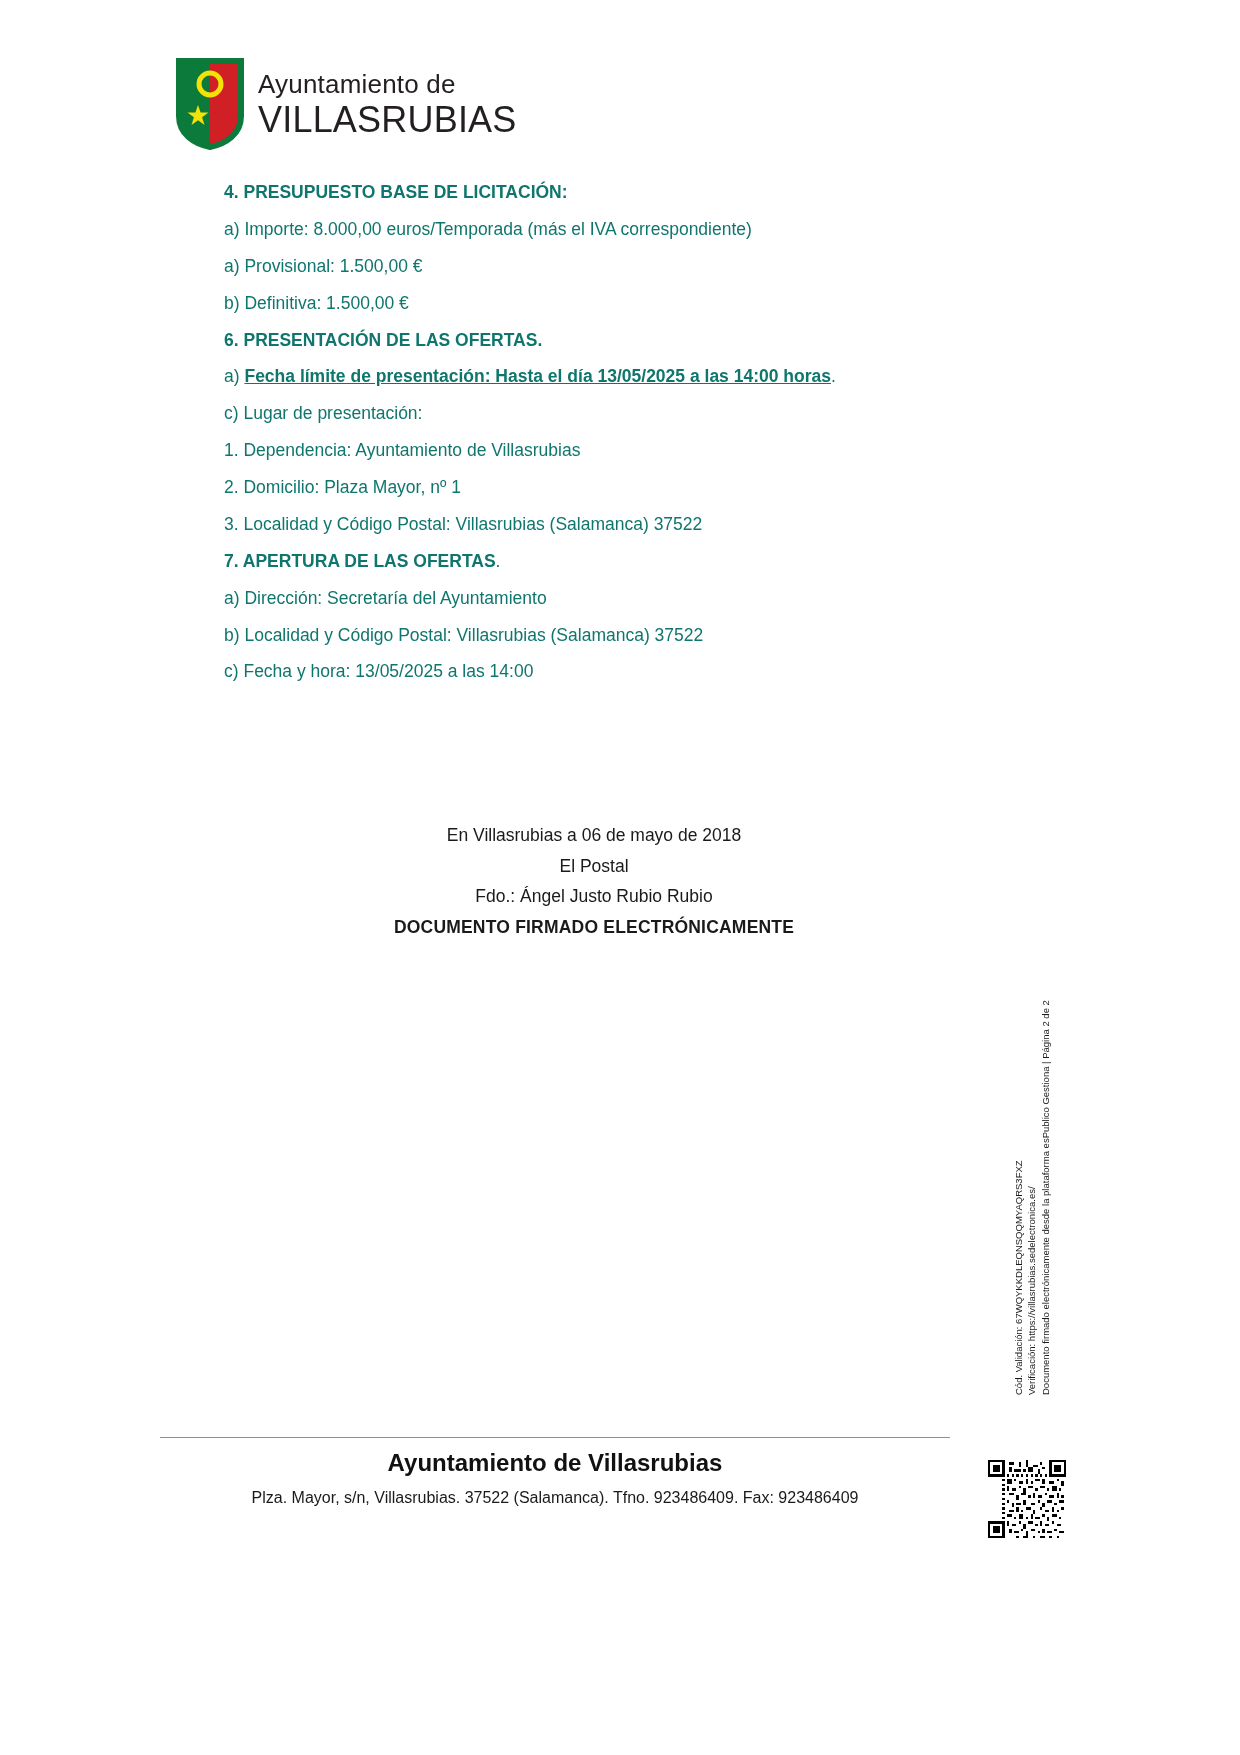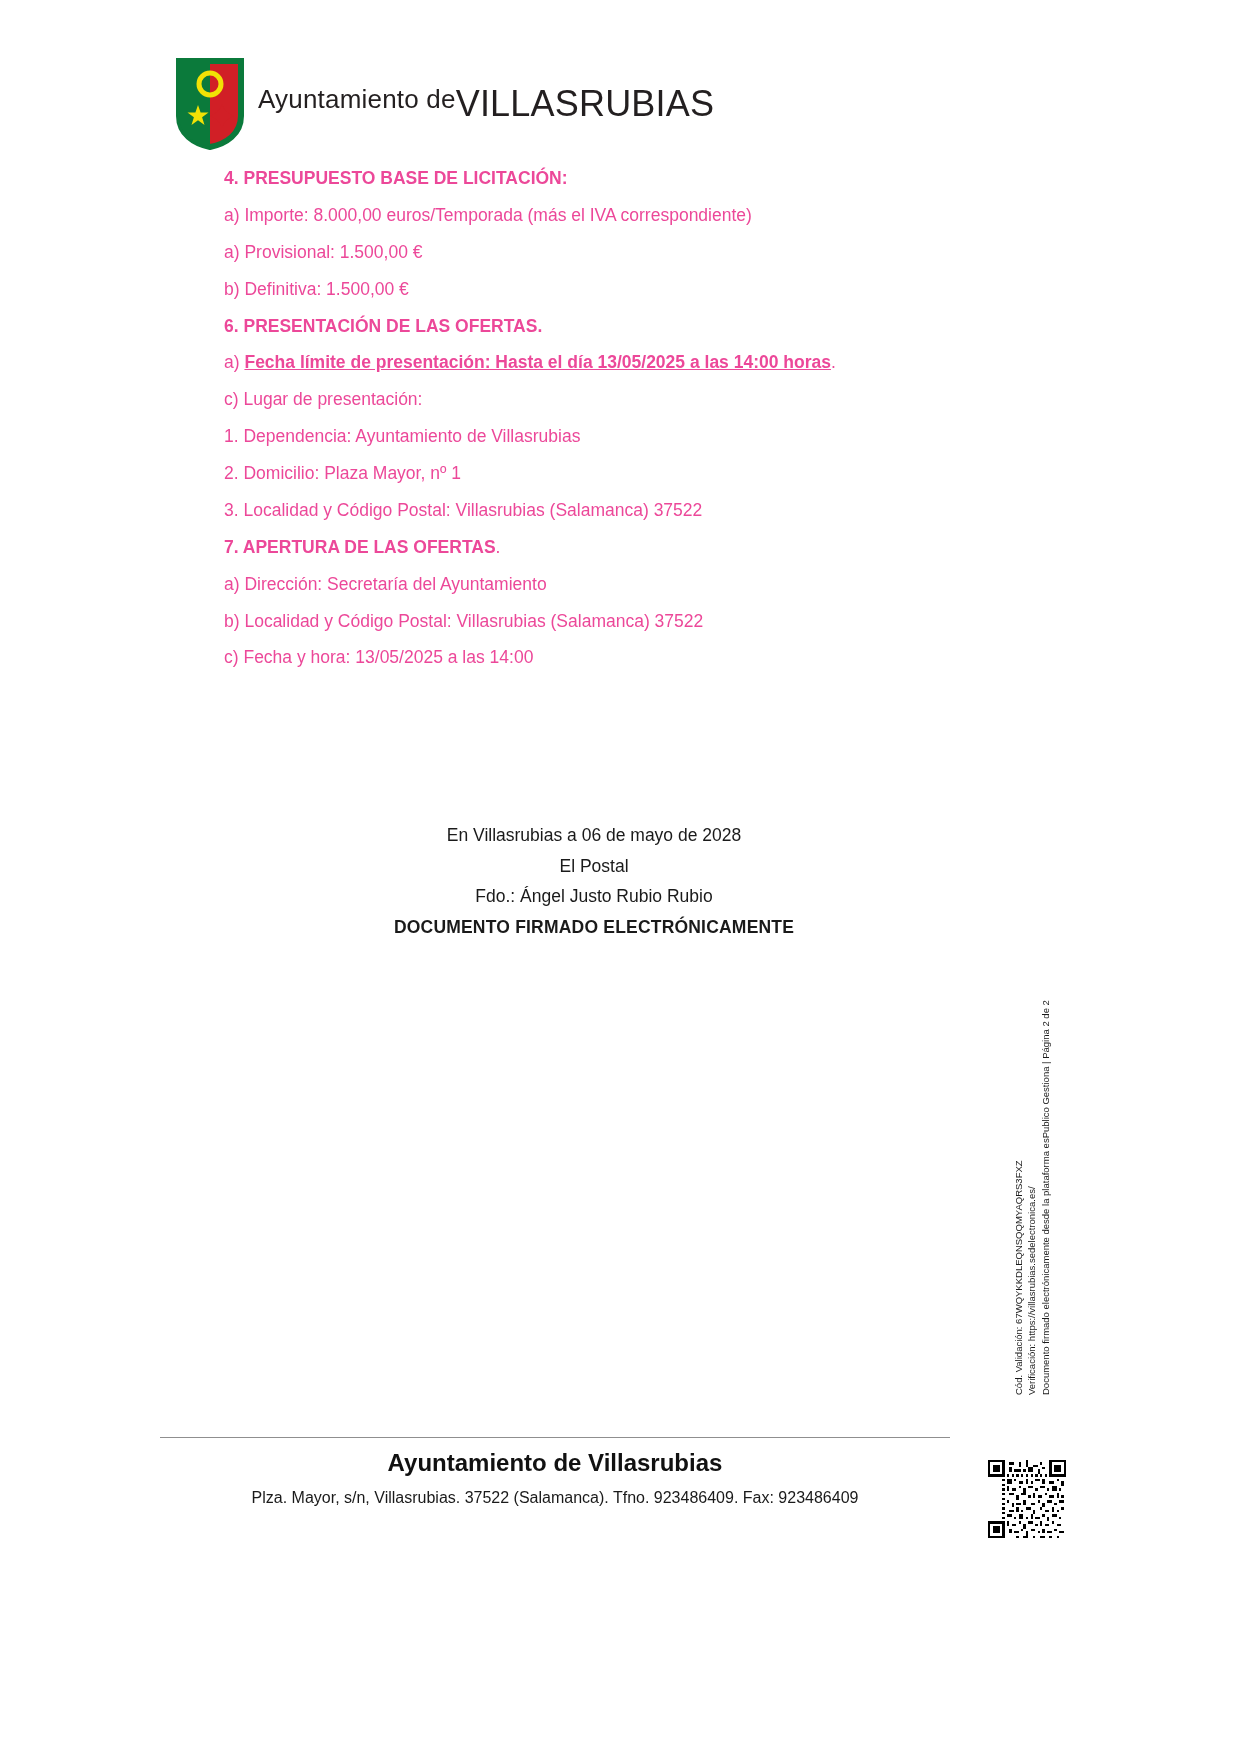--- a/index.html
+++ b/index.html
@@ -26,45 +26,45 @@
     gap: 14px;
   }
   .crest {
     width: 68px;
     height: 92px;
     position: relative;
   }
   .crest svg { display: block; }
   .wordmark {
     display: flex;
-    flex-direction: row;
+    flex-direction: column;
     justify-content: center;
     line-height: 1;
   }
   .wordmark .line1 {
     font-size: 26px;
     color: #231f20;
     letter-spacing: 0.2px;
     margin-bottom: 5px;
   }
   .wordmark .line2 {
     font-size: 36px;
     color: #231f20;
     letter-spacing: 0.2px;
   }
 
   
   .doc {
     position: absolute;
     left: 224px;
-    top: 168px;
+    top: 182px;
     width: 720px;
     font-size: 17.5px;
     line-height: 1.0;
-    color: #ec4899;
+    color: #0f766e;
   }
   .doc p {
     margin: 0 0 15px 0;
     line-height: 1.25;
   }
   .heading {
     font-weight: bold;
   }
   .gap-before { margin-top: 26px; }
   .bold { font-weight: bold; text-decoration: underline; }
@@ -183,21 +183,21 @@
   <p>2. Domicilio: Plaza Mayor, nº 1</p>
   <p>3. Localidad y Código Postal: Villasrubias (Salamanca) 37522</p>
 
   <p class="gap-before"><span class="heading">7. APERTURA DE LAS OFERTAS</span><span>.</span></p>
   <p>a) Dirección: Secretaría del Ayuntamiento</p>
   <p>b) Localidad y Código Postal: Villasrubias (Salamanca) 37522</p>
   <p>c) Fecha y hora: 13/05/2025 a las 14:00</p>
 </div>
 
 <div class="signature">
-  <div>En Villasrubias a 06 de mayo de 2028</div>
+  <div>En Villasrubias a 06 de mayo de 2018</div>
   <div>El Postal</div>
   <div>Fdo.: Ángel Justo Rubio Rubio</div>
   <div class="strong">DOCUMENTO FIRMADO ELECTRÓNICAMENTE</div>
 </div>
 
 <div class="vwrap">
   <div class="vtext" style="transform: rotate(-90deg) translate(-420px, 0); transform-origin: left top;">
     <span class="l">Cód. Validación: 67WQYKKDLEQNSQQMYAQRS3FXZ</span>
     <span class="l">Verificación: https://villasrubias.sedelectronica.es/</span>
     <span class="l">Documento firmado electrónicamente desde la plataforma esPublico Gestiona | Página 2 de 2</span>

